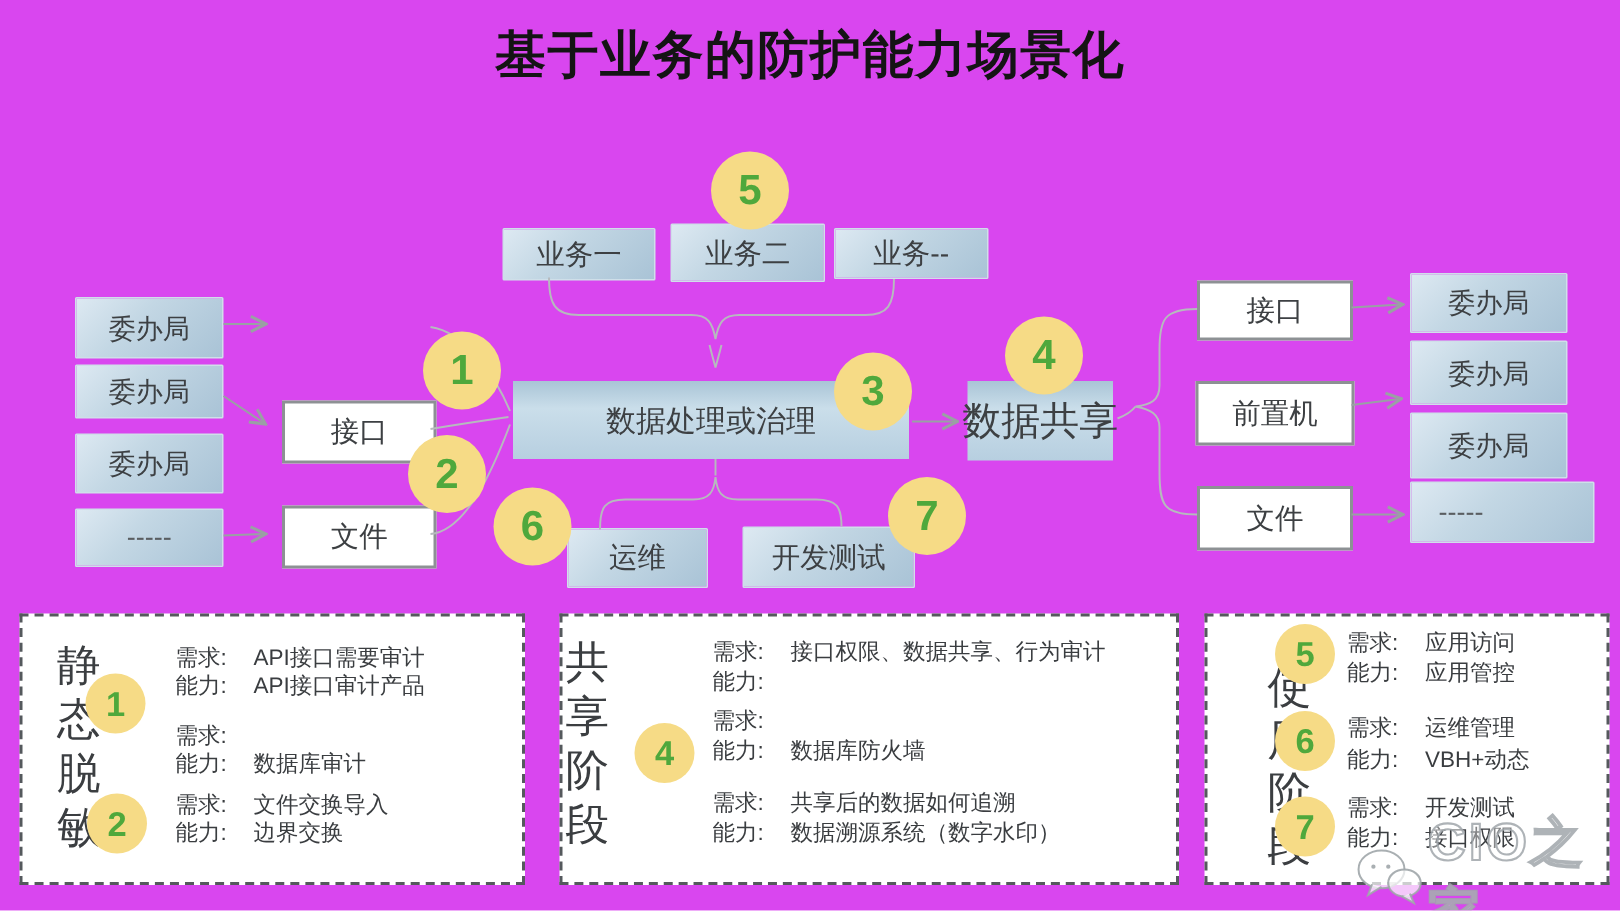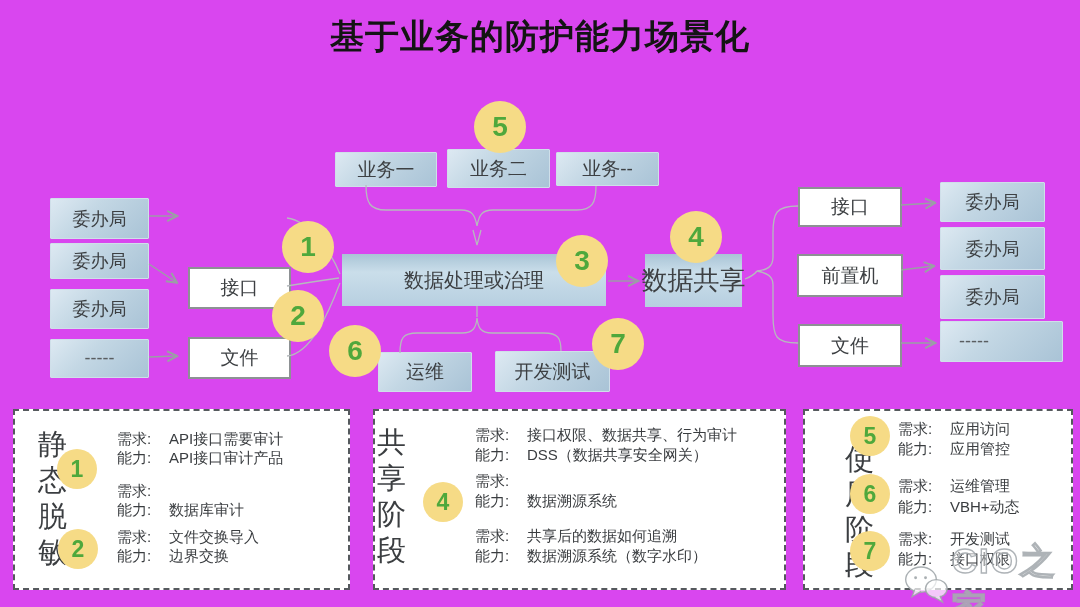--- a/index.html
+++ b/index.html
@@ -218,28 +218,27 @@
   <div class="badge small" style="left:423px;top:482px;">
       <span>4</span>
     </div>
 
   <div class="pline" style="left:475px;top:425px;">
     <span class="plabel">需求:</span>
     <span>接口权限、数据共享、行为审计</span>
   </div>
   <div class="pline" style="left:475px;top:445px;">
     <span class="plabel">能力:</span>
-    <span>DSS（数据共享安全网关）</span>
   </div>
   <div class="pline" style="left:475px;top:471px;">
     <span class="plabel">需求:</span>
   </div>
   <div class="pline" style="left:475px;top:491px;">
     <span class="plabel">能力:</span>
-    <span>数据溯源系统</span>
+    <span>数据库防火墙</span>
   </div>
   <div class="pline" style="left:475px;top:526px;">
     <span class="plabel">需求:</span>
     <span>共享后的数据如何追溯</span>
   </div>
   <div class="pline" style="left:475px;top:546px;">
     <span class="plabel">能力:</span>
     <span>数据溯源系统（数字水印）</span>
   </div>
 

